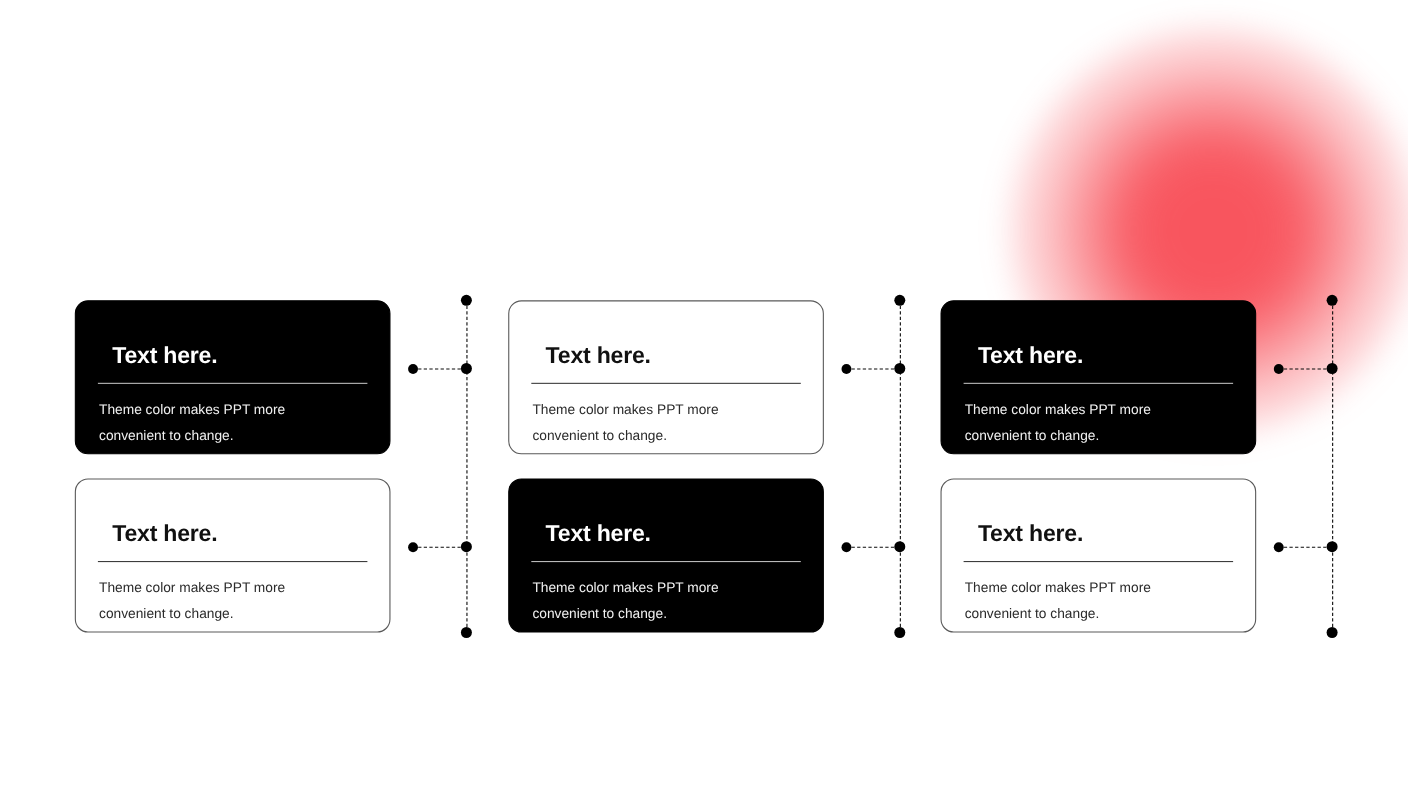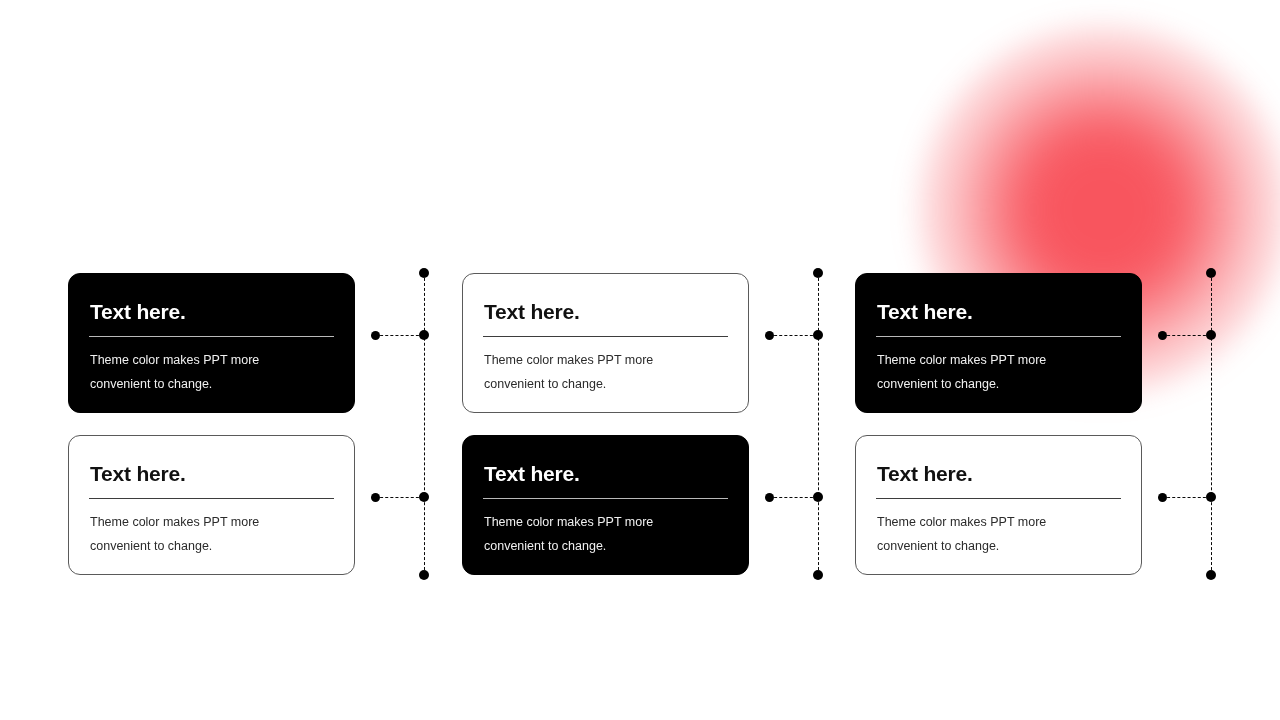--- a/index.html
+++ b/index.html
@@ -69,21 +69,21 @@
   .card.light {
     background: #ffffff;
     border: 1px solid #5a5a5a;
   }
 
   .card-title {
     font-size: 21px;
     font-weight: bold;
     letter-spacing: -0.2px;
     line-height: 24px;
-    margin: 0;
+    margin: 12px;
     padding: 0 0 0 1px;
   }
   .card.dark .card-title { color: #ffffff; }
   .card.light .card-title { color: #111111; }
 
   .card-divider {
     height: 0;
     margin: 12px 0 0 0;
     border: 0;
     border-top: 1px solid #9a9a9a;

